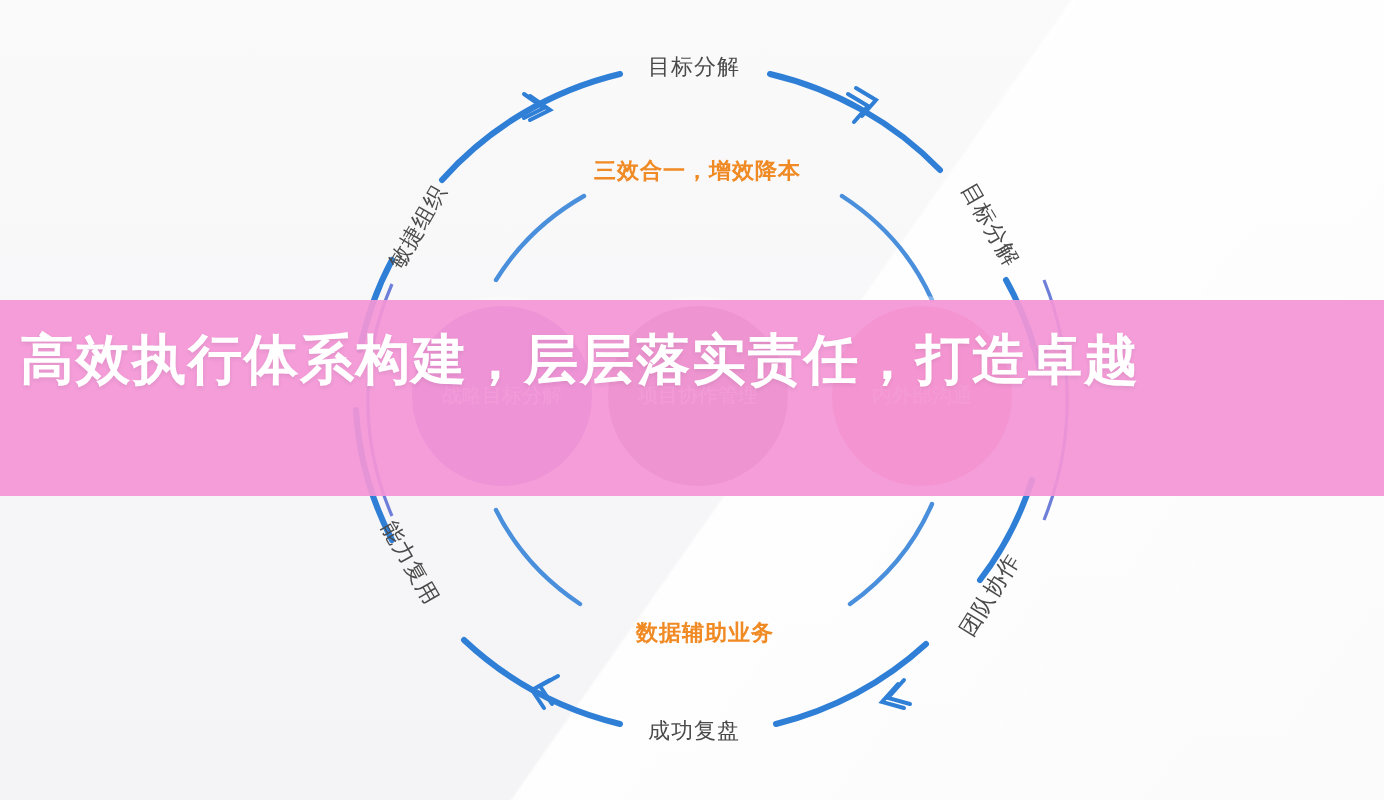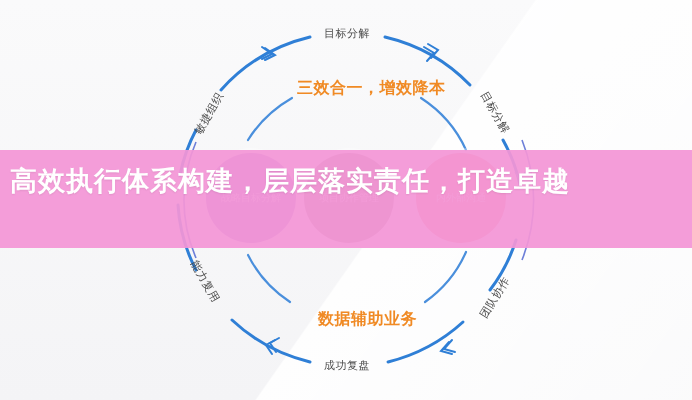--- a/index.html
+++ b/index.html
@@ -13,21 +13,21 @@
     background:
       linear-gradient(125deg, rgba(255,255,255,0) 0%, rgba(255,255,255,0) 55%, rgba(255,255,255,0.9) 55.2%, rgba(255,255,255,0.6) 100%),
       linear-gradient(0deg, #f4f4f6, #fafafb);
   }
   svg.diagram { position: absolute; left: 0; top: 0; }
   .outer-label {
     position: absolute; font-size: 11px; color: #4a4a4a; white-space: nowrap;
     transform-origin: center center; letter-spacing: 0.5px;
   }
   .inner-label {
-    position: absolute; font-size: 16px; font-weight: bold; white-space: nowrap;
+    position: absolute; font-size: 11px; font-weight: bold; white-space: nowrap;
     letter-spacing: 0.5px;
   }
   .circle {
     position: absolute; width: 90px; height: 90px; border-radius: 50%;
     display: flex; align-items: center; justify-content: center;
     font-size: 10px; color: rgba(255,255,255,0.75);
     box-shadow: 0 0 0 5px rgba(255,255,255,0.35);
   }
   .banner {
     position: absolute; left: 0; top: 150px; width: 692px; height: 98px;

